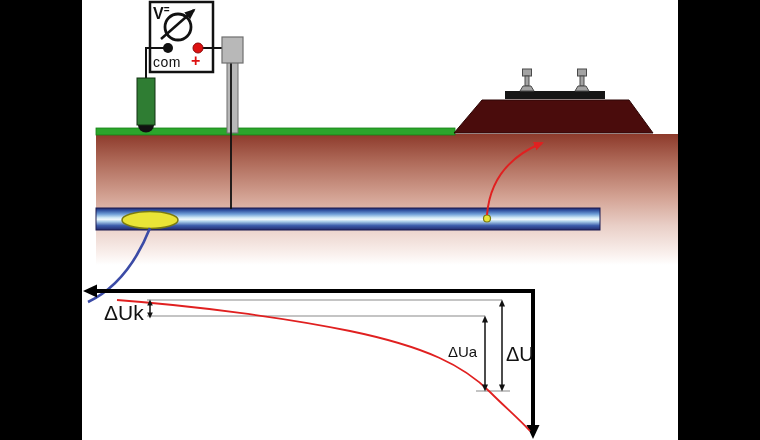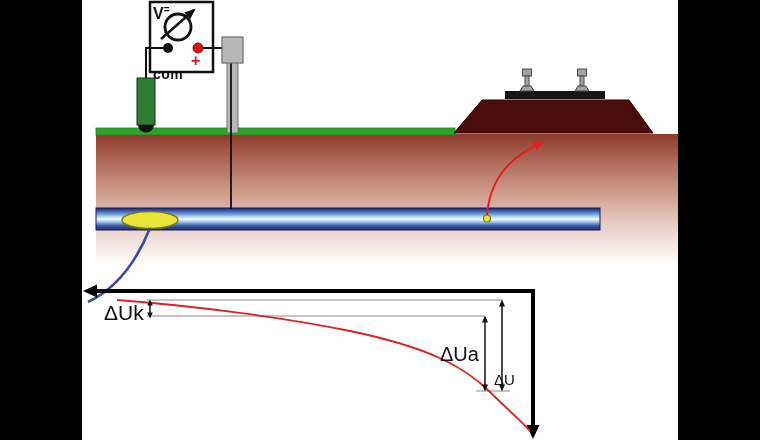--- a/index.html
+++ b/index.html
@@ -2,25 +2,25 @@
 <html><head>
 <meta charset="utf-8">
 <style>
   html,body{margin:0;padding:0;background:#000;width:760px;height:440px;overflow:hidden;
             font-family:"Liberation Sans", sans-serif;}
   #canvas{position:absolute;left:82px;top:0;width:596px;height:440px;background:#fff;}
   #scene-svg{position:absolute;left:0;top:0;}
   .lbl{position:absolute;color:#111;line-height:1;white-space:nowrap;}
   .lbl-v{left:71px;top:5px;font-size:16px;font-weight:bold;}
   .lbl-v sup{font-size:10px;font-weight:bold;}
-  .lbl-com{left:71px;top:67px;font-size:14px;font-weight:bold;letter-spacing:0.5px;}
+  .lbl-com{left:71px;top:55px;font-size:14px;font-weight:normal;letter-spacing:0.5px;}
   .lbl-plus{left:109px;top:53px;font-size:16px;font-weight:bold;color:#dd1111;}
   .lbl-uk{left:22px;top:302px;font-size:21px;}
-  .lbl-ua{left:358px;top:344px;font-size:20px;text-align:center;}
-  .lbl-u{left:412px;top:344px;font-size:15px;margin-top:28px;}
+  .lbl-ua{left:366px;top:344px;font-size:15px;text-align:center;}
+  .lbl-u{left:424px;top:344px;font-size:20px;}
 </style>
 </head>
 <body>
 
 <div id="canvas">
 
   <svg id="scene-svg" width="596" height="440" viewBox="0 0 596 440">
     <defs>
       <linearGradient id="soilGrad" x1="0" y1="0" x2="0" y2="1">
         <stop offset="0" stop-color="#8d3a2b"></stop>

